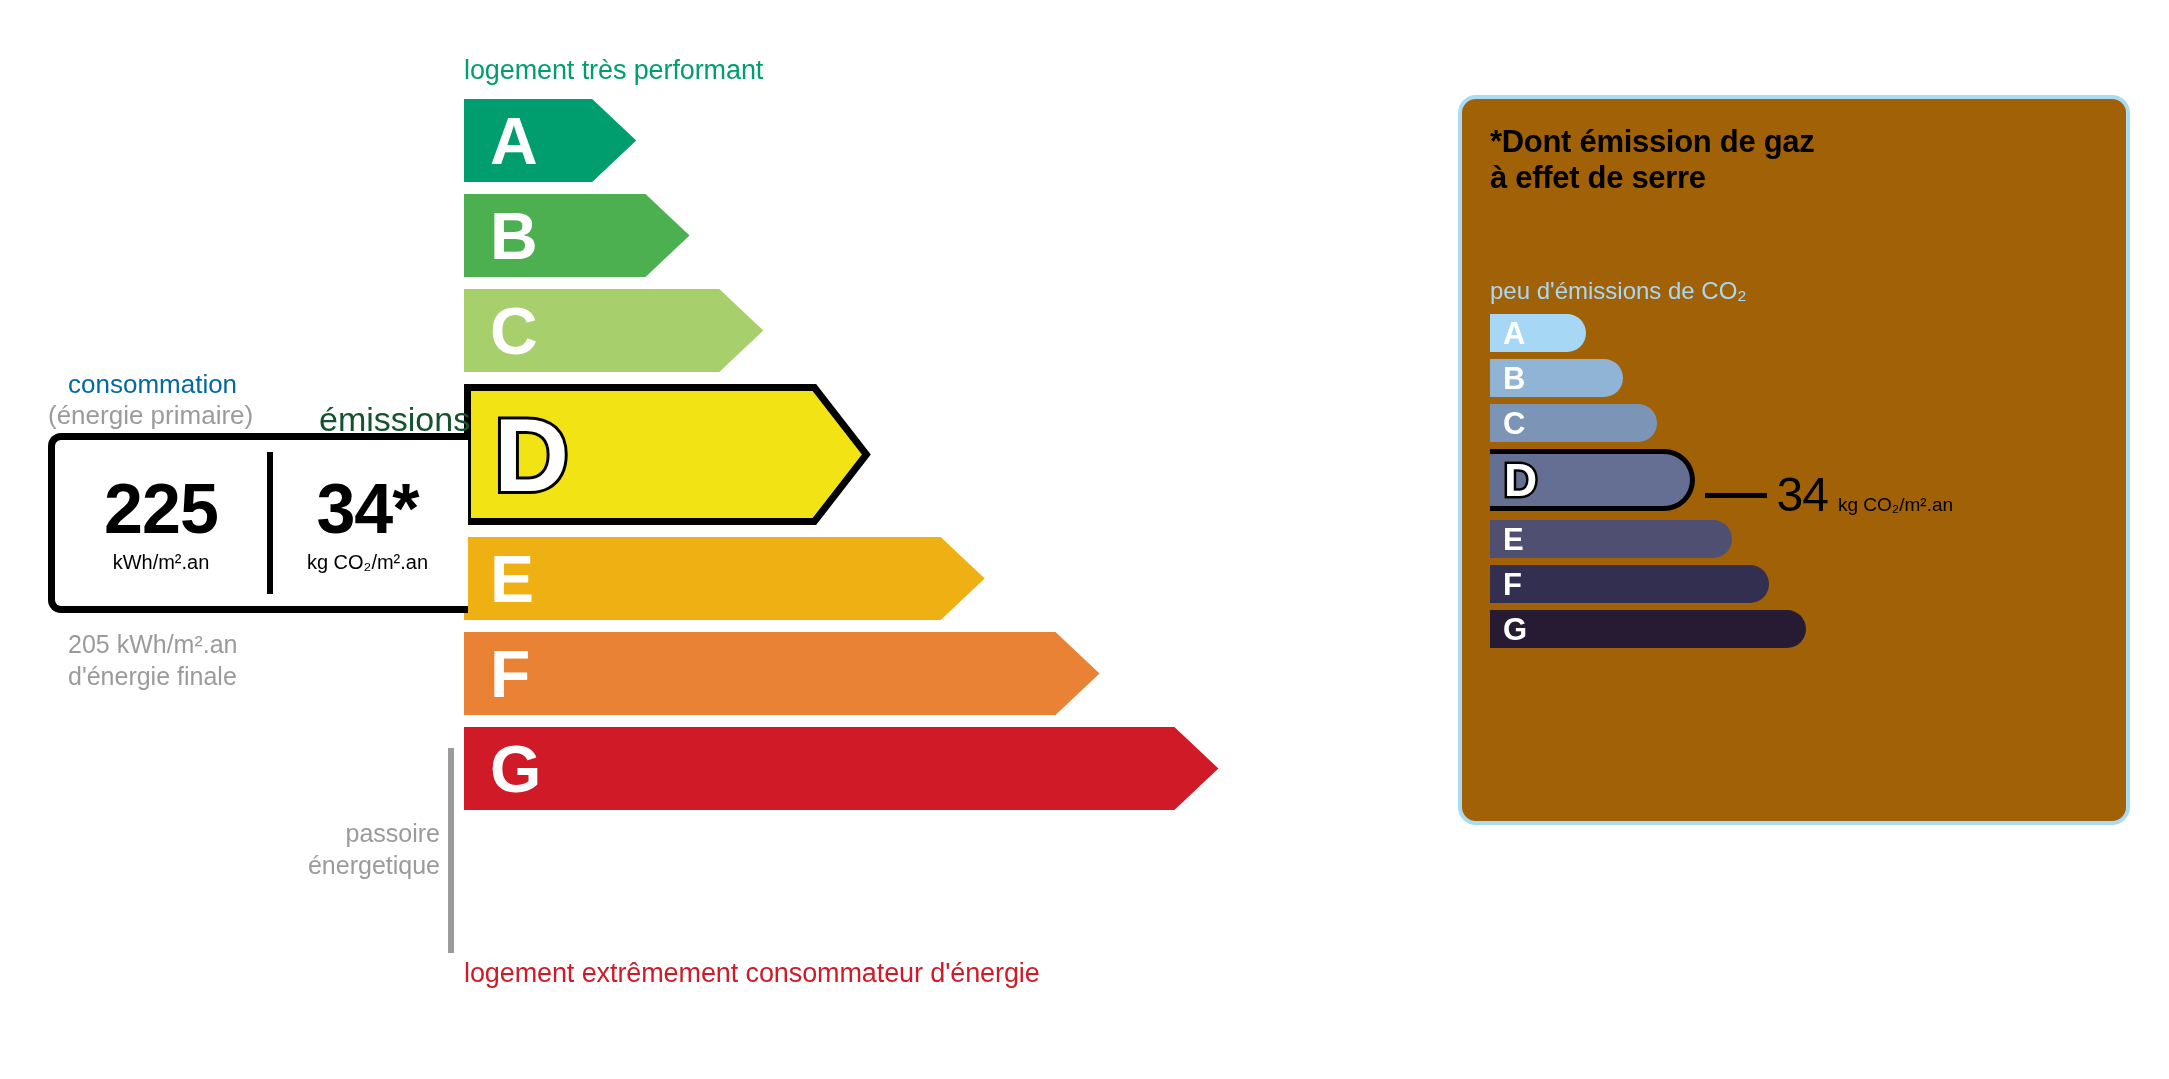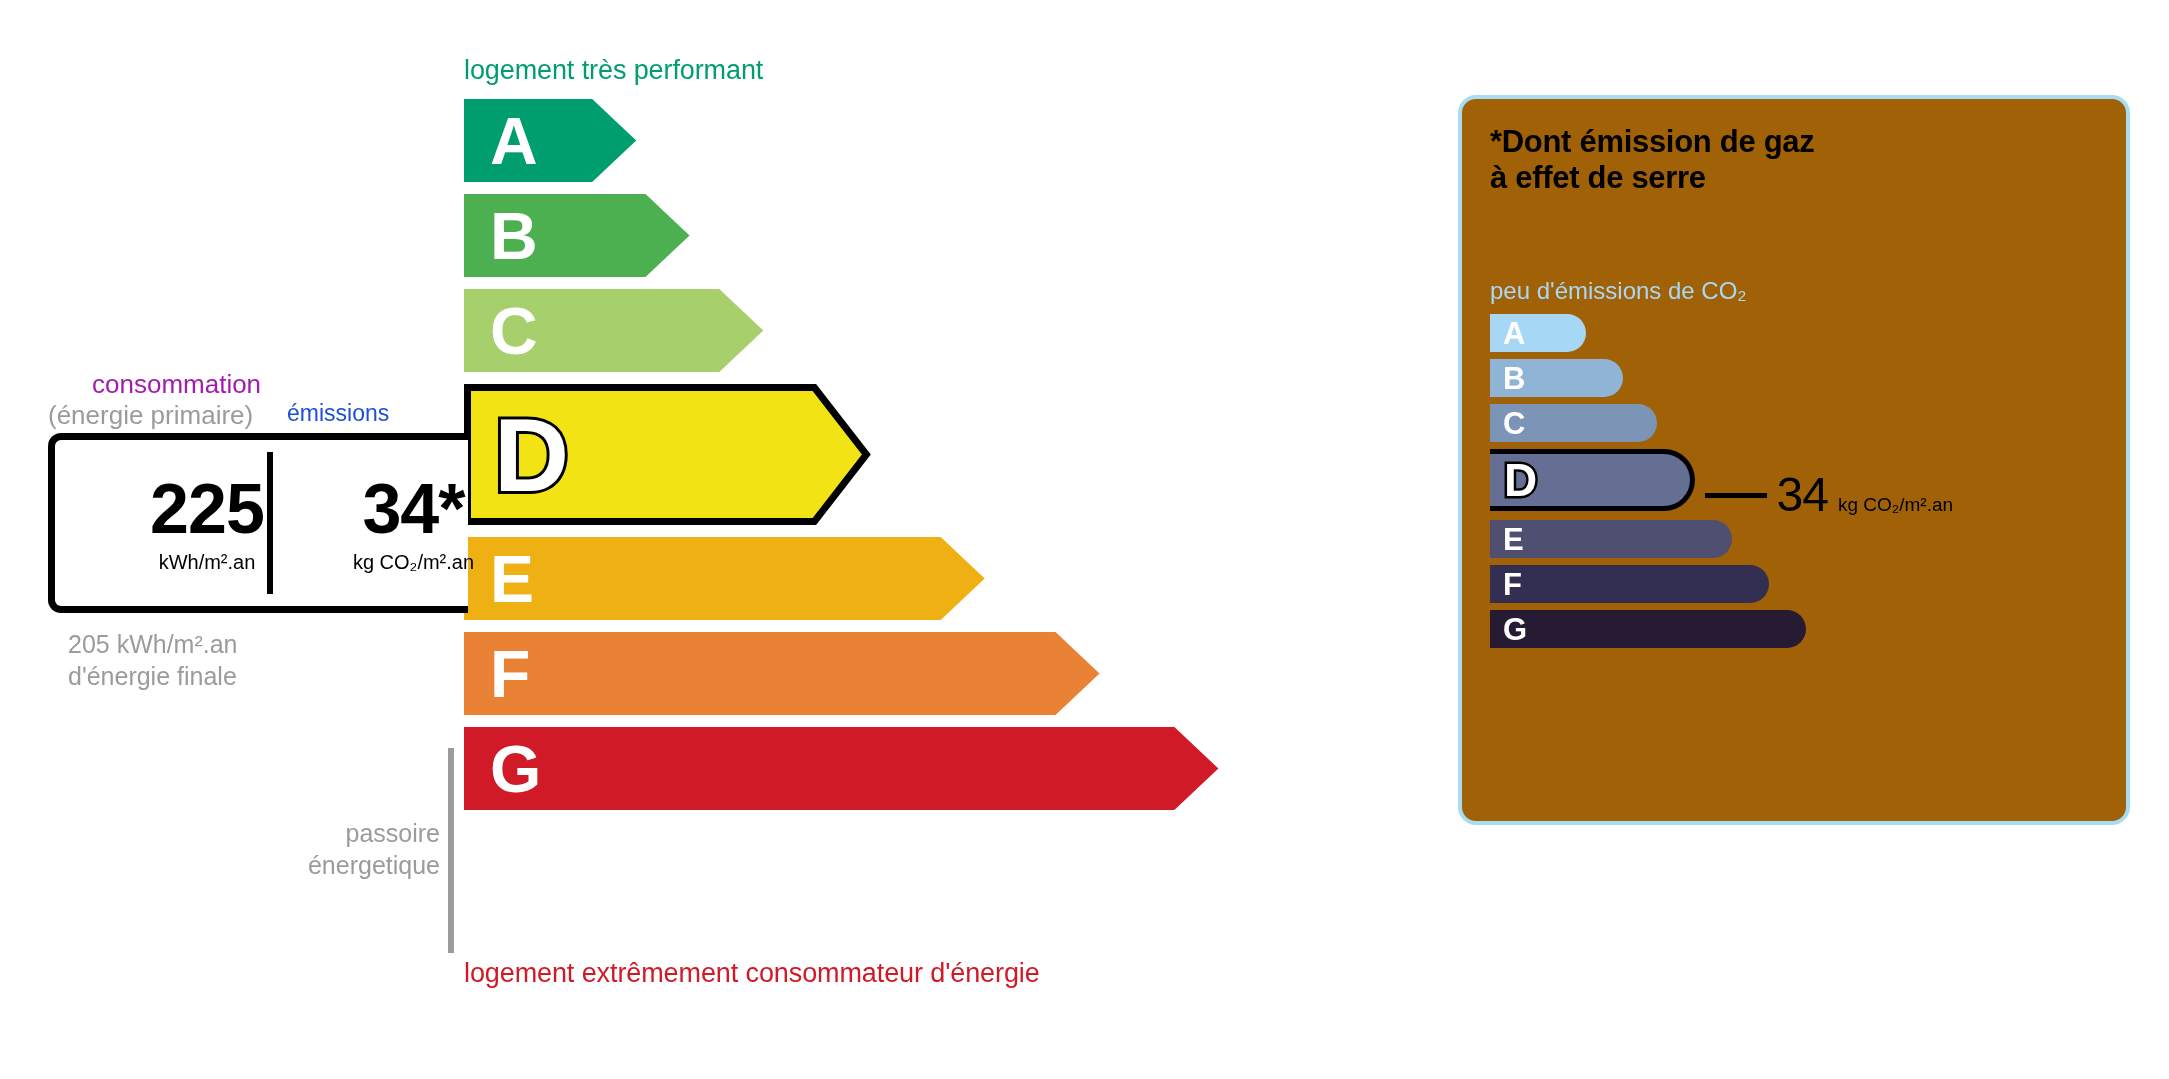--- a/index.html
+++ b/index.html
@@ -106,21 +106,21 @@
     display: flex;
   }
   .value-cell {
     flex: 1;
     display: flex;
     flex-direction: column;
     align-items: center;
     justify-content: center;
     position: relative;
   }
-  .value-cell.left-cell { flex: 0 0 212px; padding-left: 46px; }
+  .value-cell.left-cell { flex: 0 0 212px; }
   .value-cell.right-cell { flex: 0 0 201px; }
   .value-divider {
     position: absolute;
     left: 212px;
     top: 12px;
     bottom: 12px;
     width: 6px;
     background: #000000;
   }
   .value-number {
@@ -135,34 +135,33 @@
     font-size: 20px;
     color: #000000;
     line-height: 1;
   }
 
   
   #hdr-consommation {
     position: absolute;
     left: 68px; top: 369px;
     font-size: 26px;
-    color: #a21caf;
-    margin-left: 24px;
+    color: #0369a1;
   }
   #hdr-energie-primaire {
     position: absolute;
     left: 48px; top: 400px;
     font-size: 26px;
     color: #9b9b9b;
   }
   #hdr-emissions {
     position: absolute;
-    left: 287px; top: 400px;
-    font-size: 23px;
-    color: #1d4ed8;
+    left: 319px; top: 400px;
+    font-size: 34px;
+    color: #14532d;
   }
 
   
   #final-energy {
     position: absolute;
     left: 68px; top: 628px;
     font-size: 25px;
     color: #9b9b9b;
     line-height: 1.28;
   }

